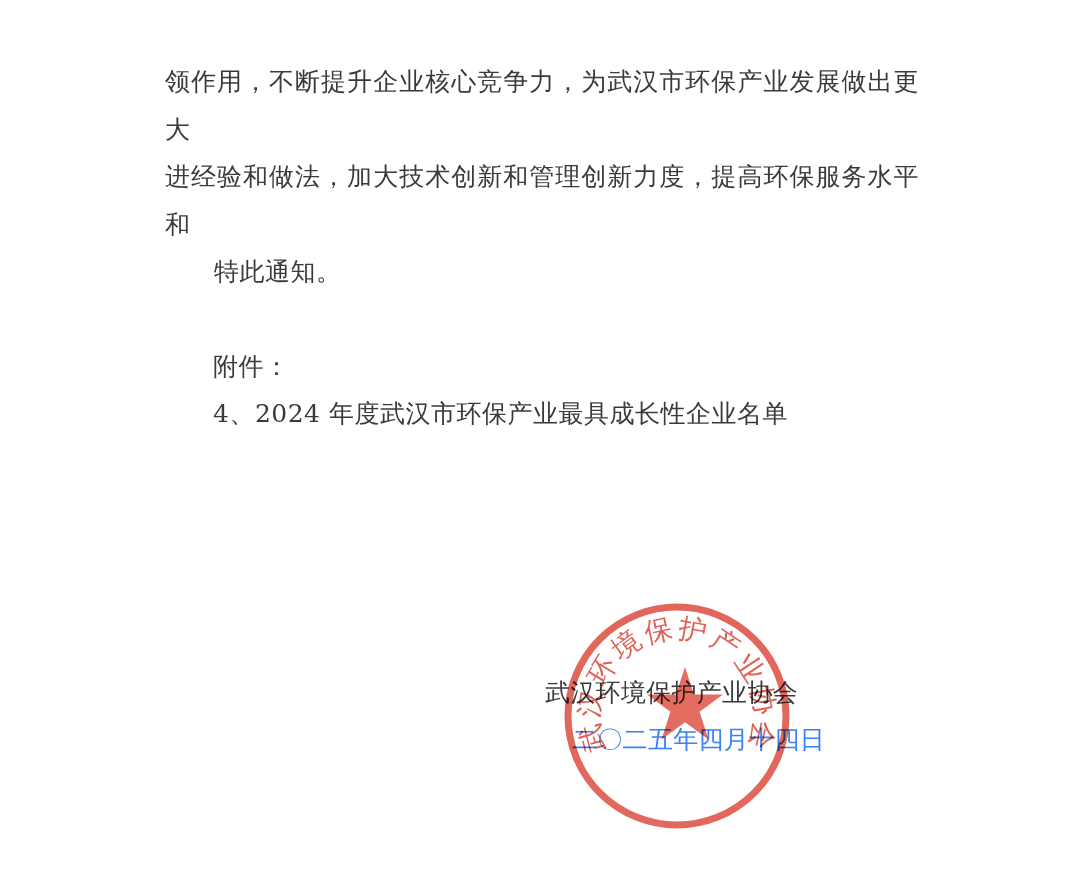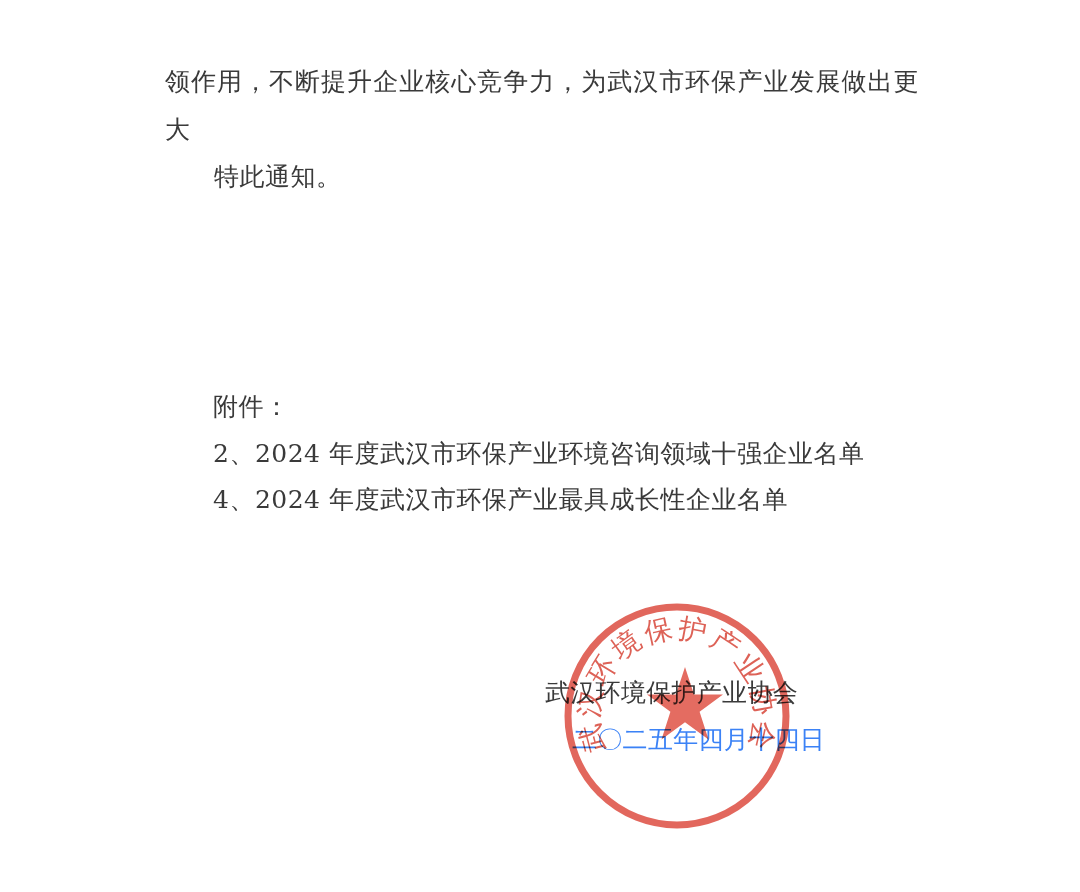--- a/index.html
+++ b/index.html
@@ -33,21 +33,20 @@
   }
   .indent { text-indent: 49px; white-space: nowrap; }
   .attachments {
     position: absolute;
     left: 213px;
     top: 344px;
     width: 760px;
     font-size: 25px;
     line-height: 46.5px;
     letter-spacing: 0.5px;
-    margin-top: 40px;
   }
   .attachments .line { white-space: nowrap; }
   .signature-line {
     position: absolute;
     left: 545px;
     top: 679px;
     font-size: 25px;
     line-height: 28px;
     letter-spacing: 0.3px;
     white-space: nowrap;
@@ -73,26 +72,26 @@
     pointer-events: none;
   }
 </style>
 </head>
 <body>
 
 <div class="page">
 
   <div class="body-text">
     <div class="line just">领作用，不断提升企业核心竞争力，为武汉市环保产业发展做出更大</div>
+    <div class="line just">进经验和做法，加大技术创新和管理创新力度，提高环保服务水平和</div>
     <div class="line indent">特此通知。</div>
   </div>
 
   <div class="attachments">
     <div class="line">附件：</div>
-    <div class="line">2、2024 年度武汉市环保产业环境咨询领域十强企业名单</div>
     <div class="line">4、2024 年度武汉市环保产业最具成长性企业名单</div>
   </div>
 
   <div class="signature-line">武汉环境保护产业协会</div>
   <div class="date-line">二〇二五年四月十四日</div>
 
   <svg class="seal-svg" viewBox="0 0 236 236" xmlns="http://www.w3.org/2000/svg">
     <g opacity="0.84">
       <circle cx="118" cy="118" r="109" fill="none" stroke="#dc4a3e" stroke-width="7"></circle>
       <polygon points="126,69 135,96.6 164,96.6 140.6,113.7 149.5,141.4 126,124.3 102.5,141.4 111.4,113.7 88,96.6 117,96.6" fill="#df5043"></polygon>

